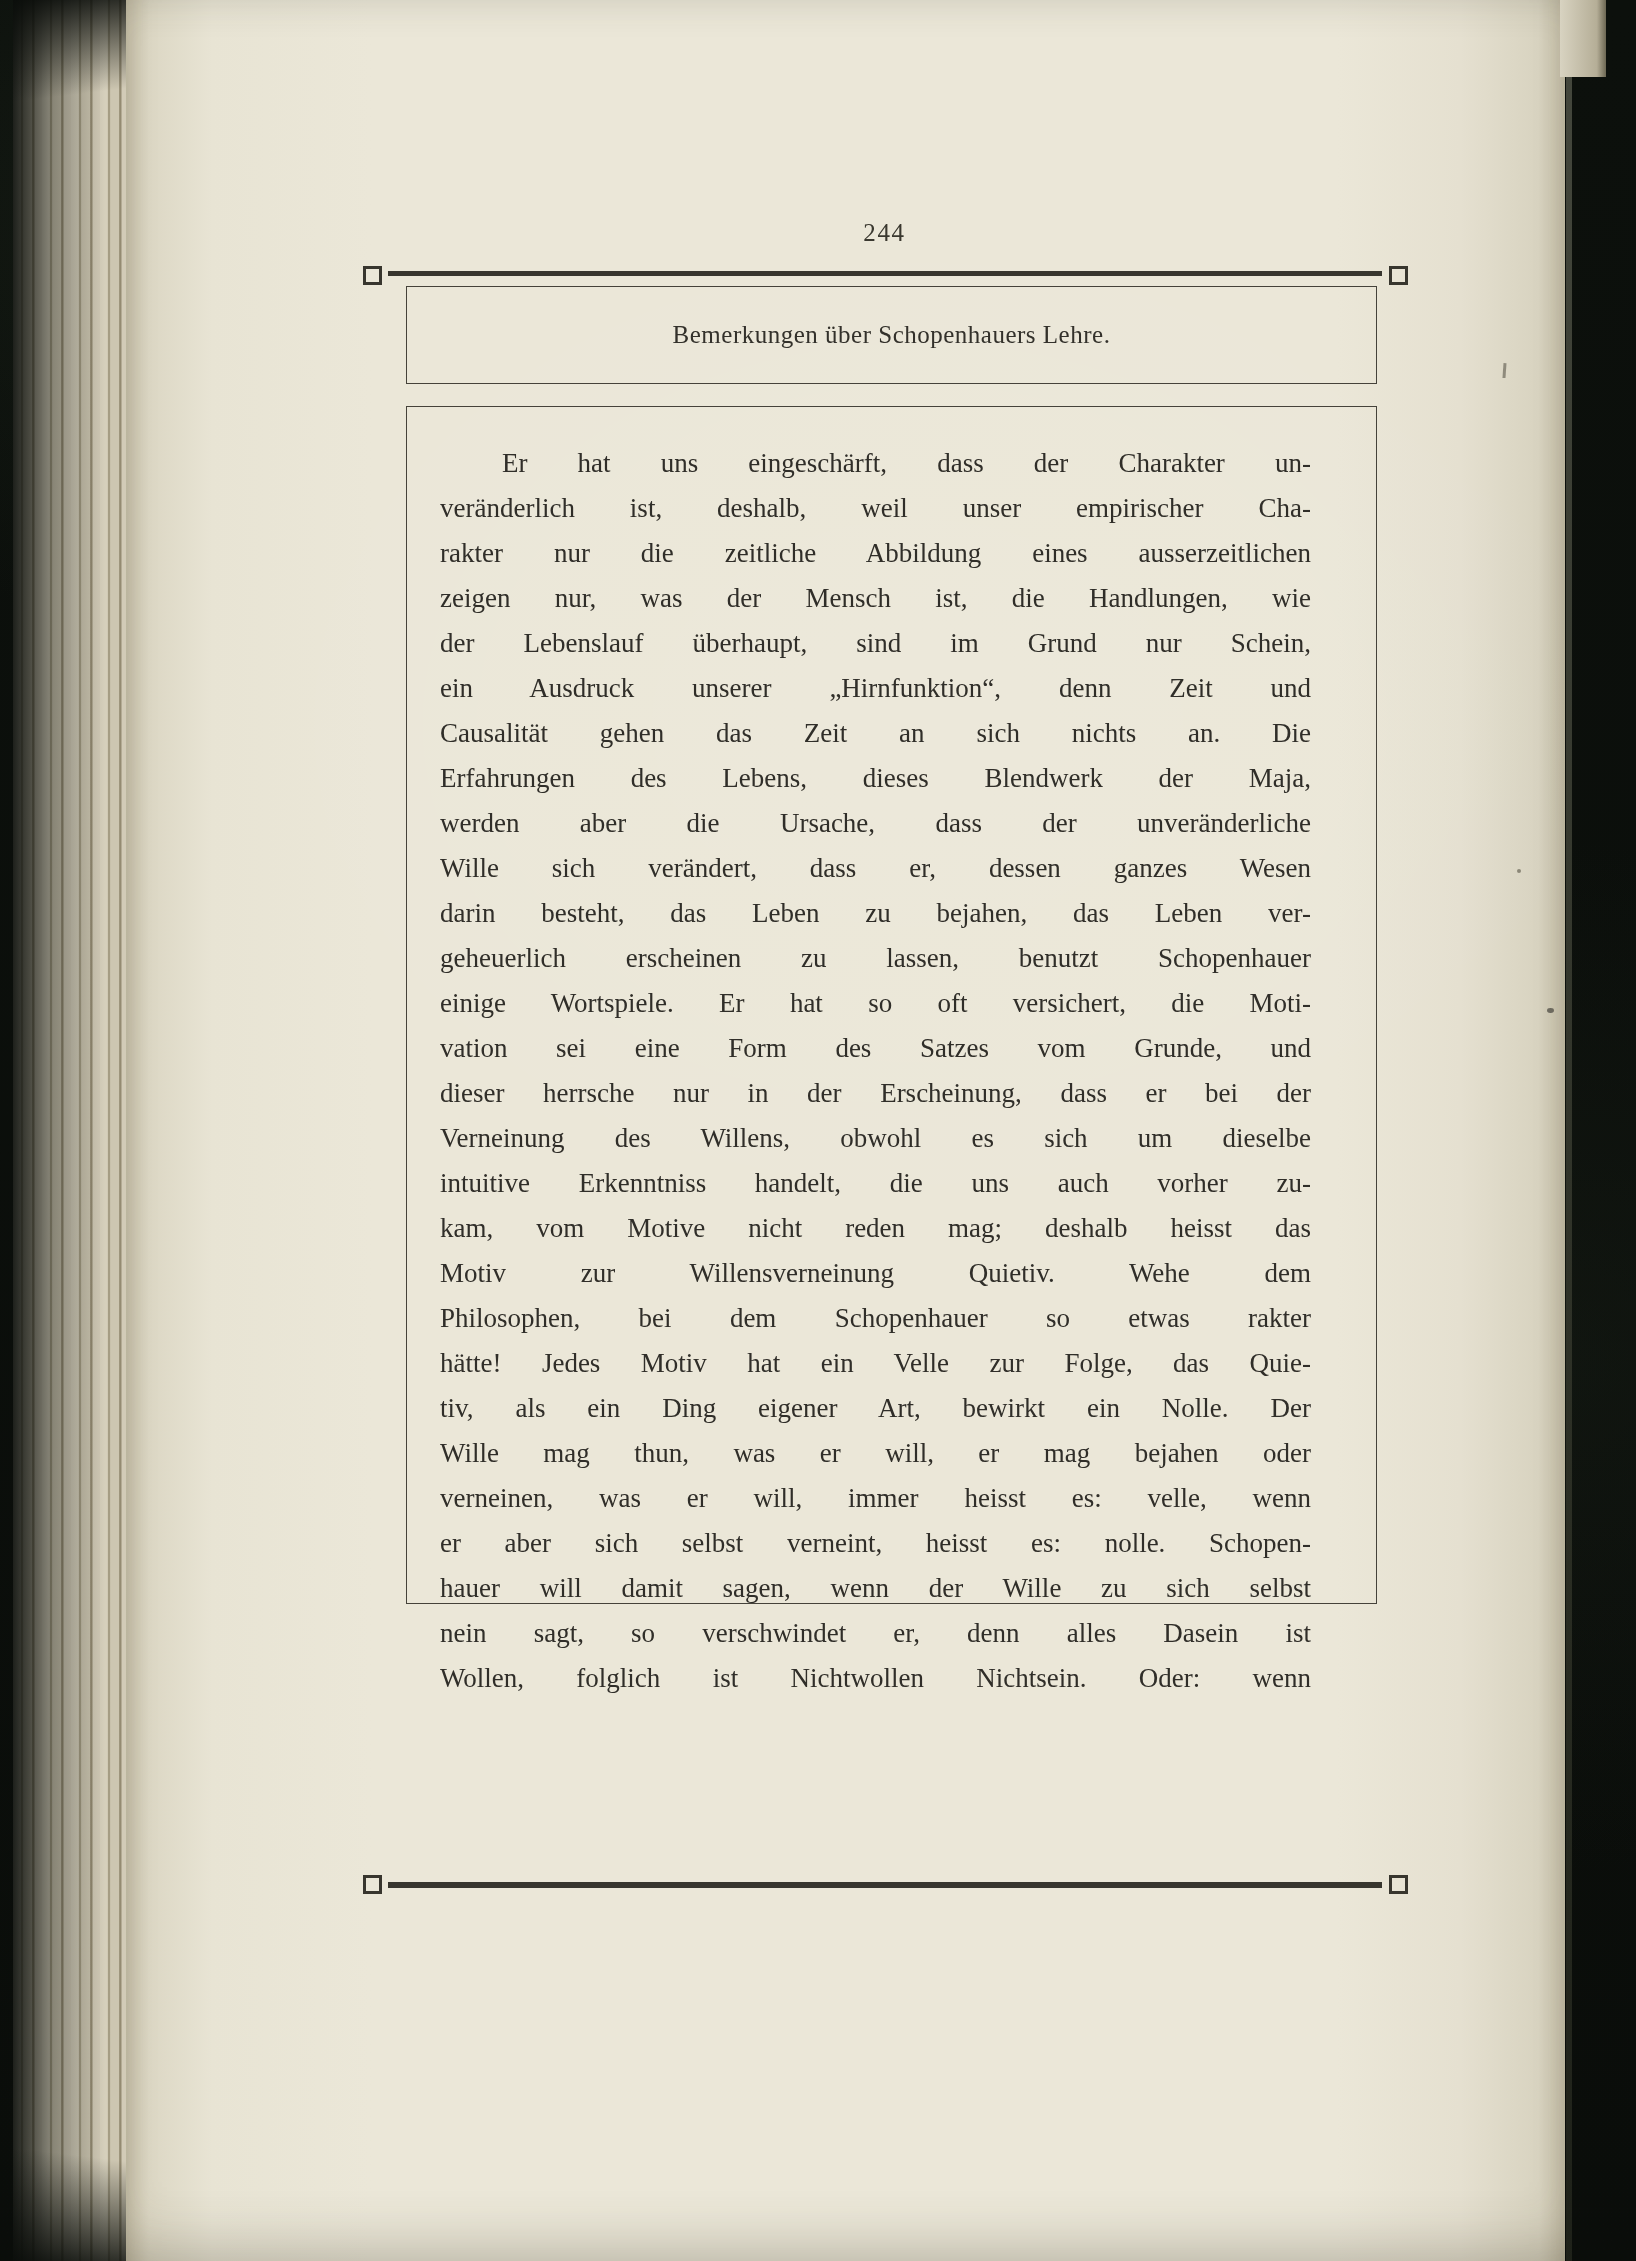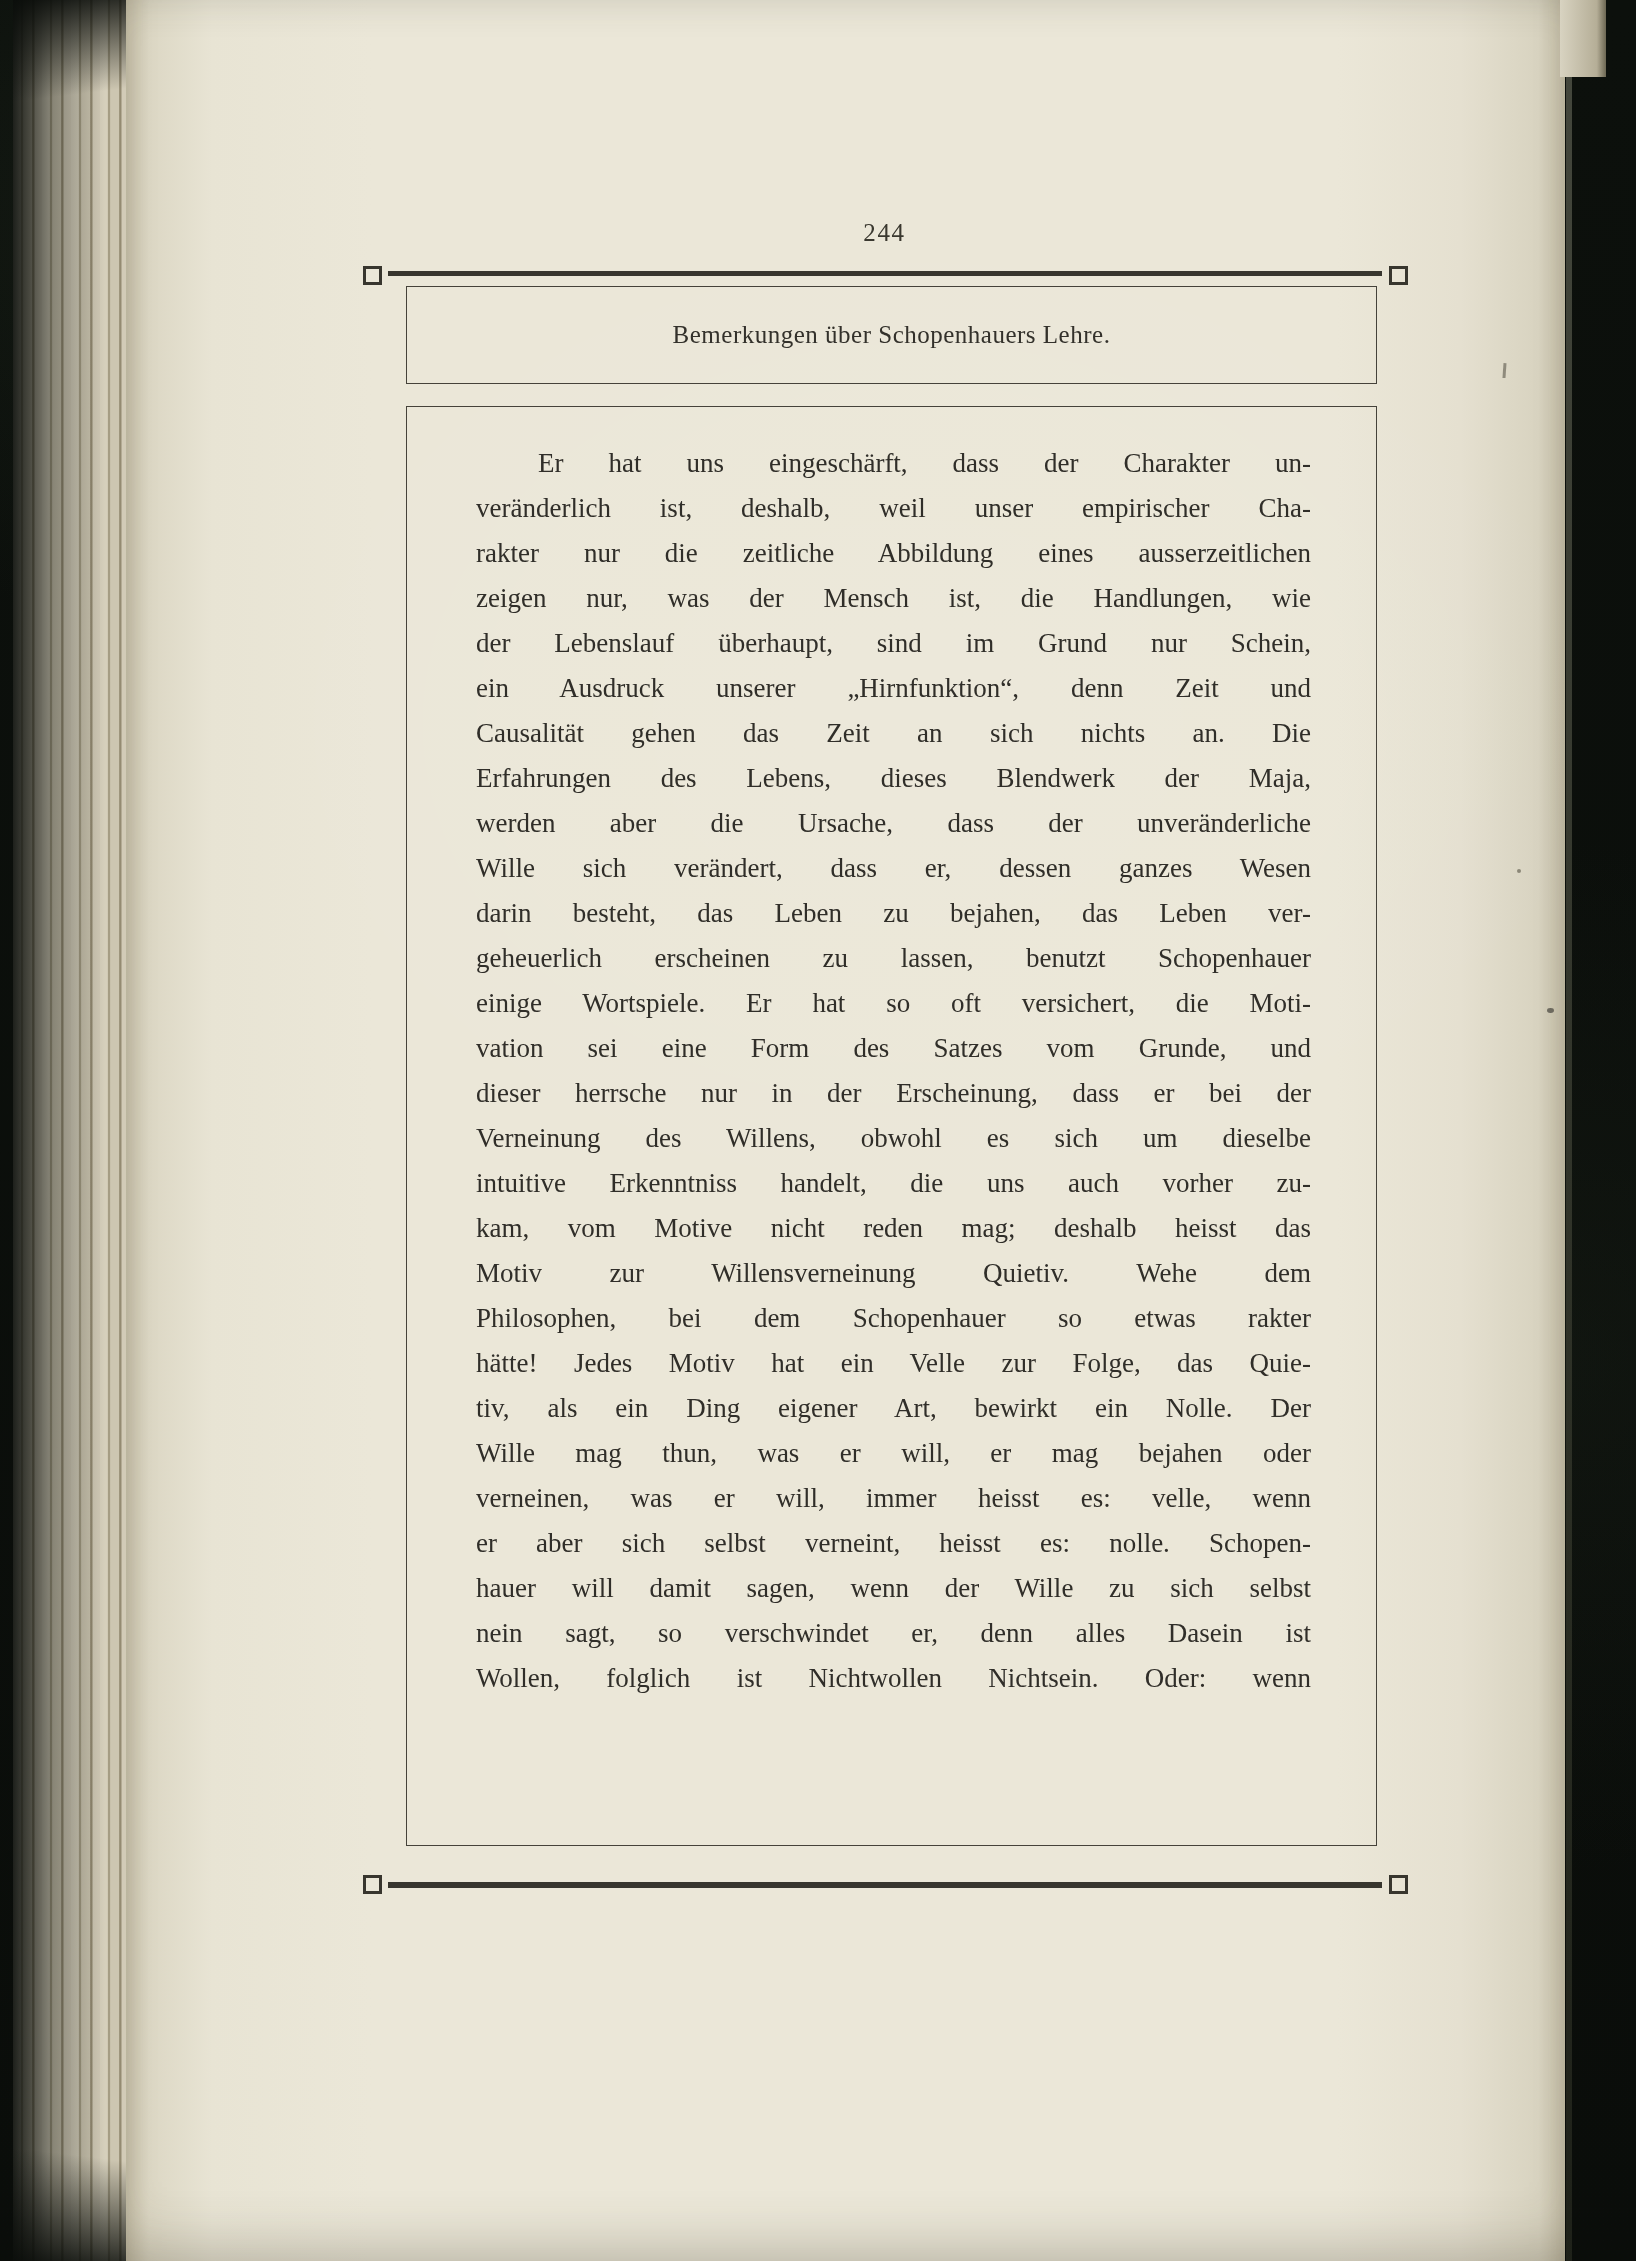--- a/index.html
+++ b/index.html
@@ -129,24 +129,24 @@
   }
   .header-title {
     font-size: 25px;
     color: #33312b;
     letter-spacing: 0.5px;
   }
 
   .text-box {
     position: absolute;
     left: 0; right: 0; top: 133px;
-    height: 1440px;
+    height: 1198px;
     border: 1.6px solid #45423a;
     box-sizing: border-box;
-    padding: 34px 65px 0 69px;
+    padding: 34px 65px 0 33px;
   }
   .text-line {
     font-size: 27px;
     line-height: 45px;
     color: #302e29;
     text-align: justify;
     text-align-last: justify;
     -moz-text-align-last: justify;
   }
   .text-line.indent { text-indent: 62px; }

